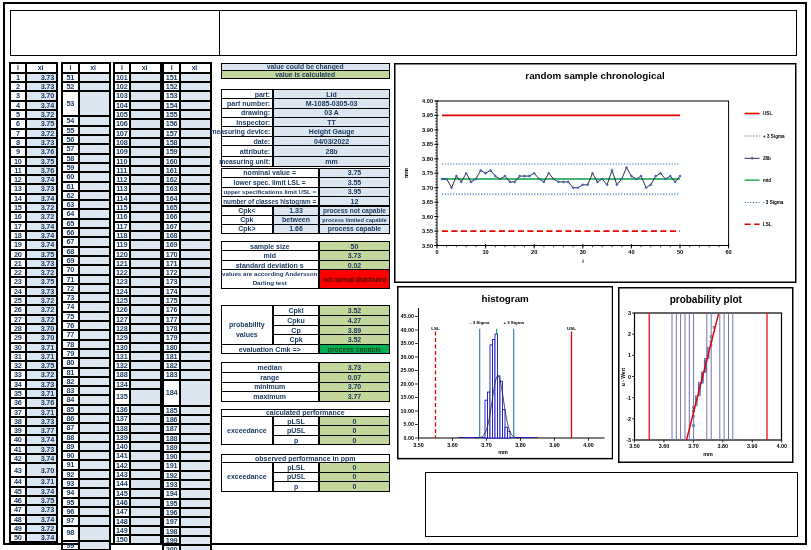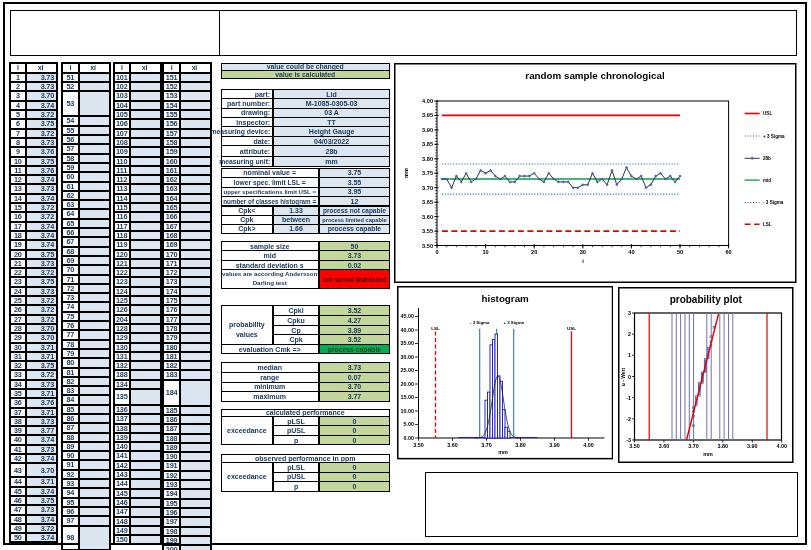--- a/index.html
+++ b/index.html
@@ -406,21 +406,21 @@
         <td class="xc"></td>
       </tr>
       <tr style="height:9.28px">
         <td class="ic">96</td>
         <td class="xc"></td>
       </tr>
       <tr style="height:9.28px">
         <td class="ic">97</td>
         <td class="xc"></td>
       </tr>
-      <tr style="height:24px">
+      <tr style="height:15px">
         <td class="ic">98</td>
         <td class="xc"></td>
       </tr>
       <tr style="height:9.28px">
         <td class="ic">99</td>
         <td class="xc"></td>
       </tr>
       <tr style="height:9.28px">
         <td class="ic">100</td>
         <td class="xc"></td>
@@ -531,21 +531,21 @@
       </tr>
       <tr style="height:9.28px">
         <td class="ic">125</td>
         <td class="xc"></td>
       </tr>
       <tr style="height:9.28px">
         <td class="ic">126</td>
         <td class="xc"></td>
       </tr>
       <tr style="height:9.28px">
-        <td class="ic">204</td>
+        <td class="ic">127</td>
         <td class="xc"></td>
       </tr>
       <tr style="height:9.28px">
         <td class="ic">128</td>
         <td class="xc"></td>
       </tr>
       <tr style="height:9.28px">
         <td class="ic">129</td>
         <td class="xc"></td>
       </tr>

